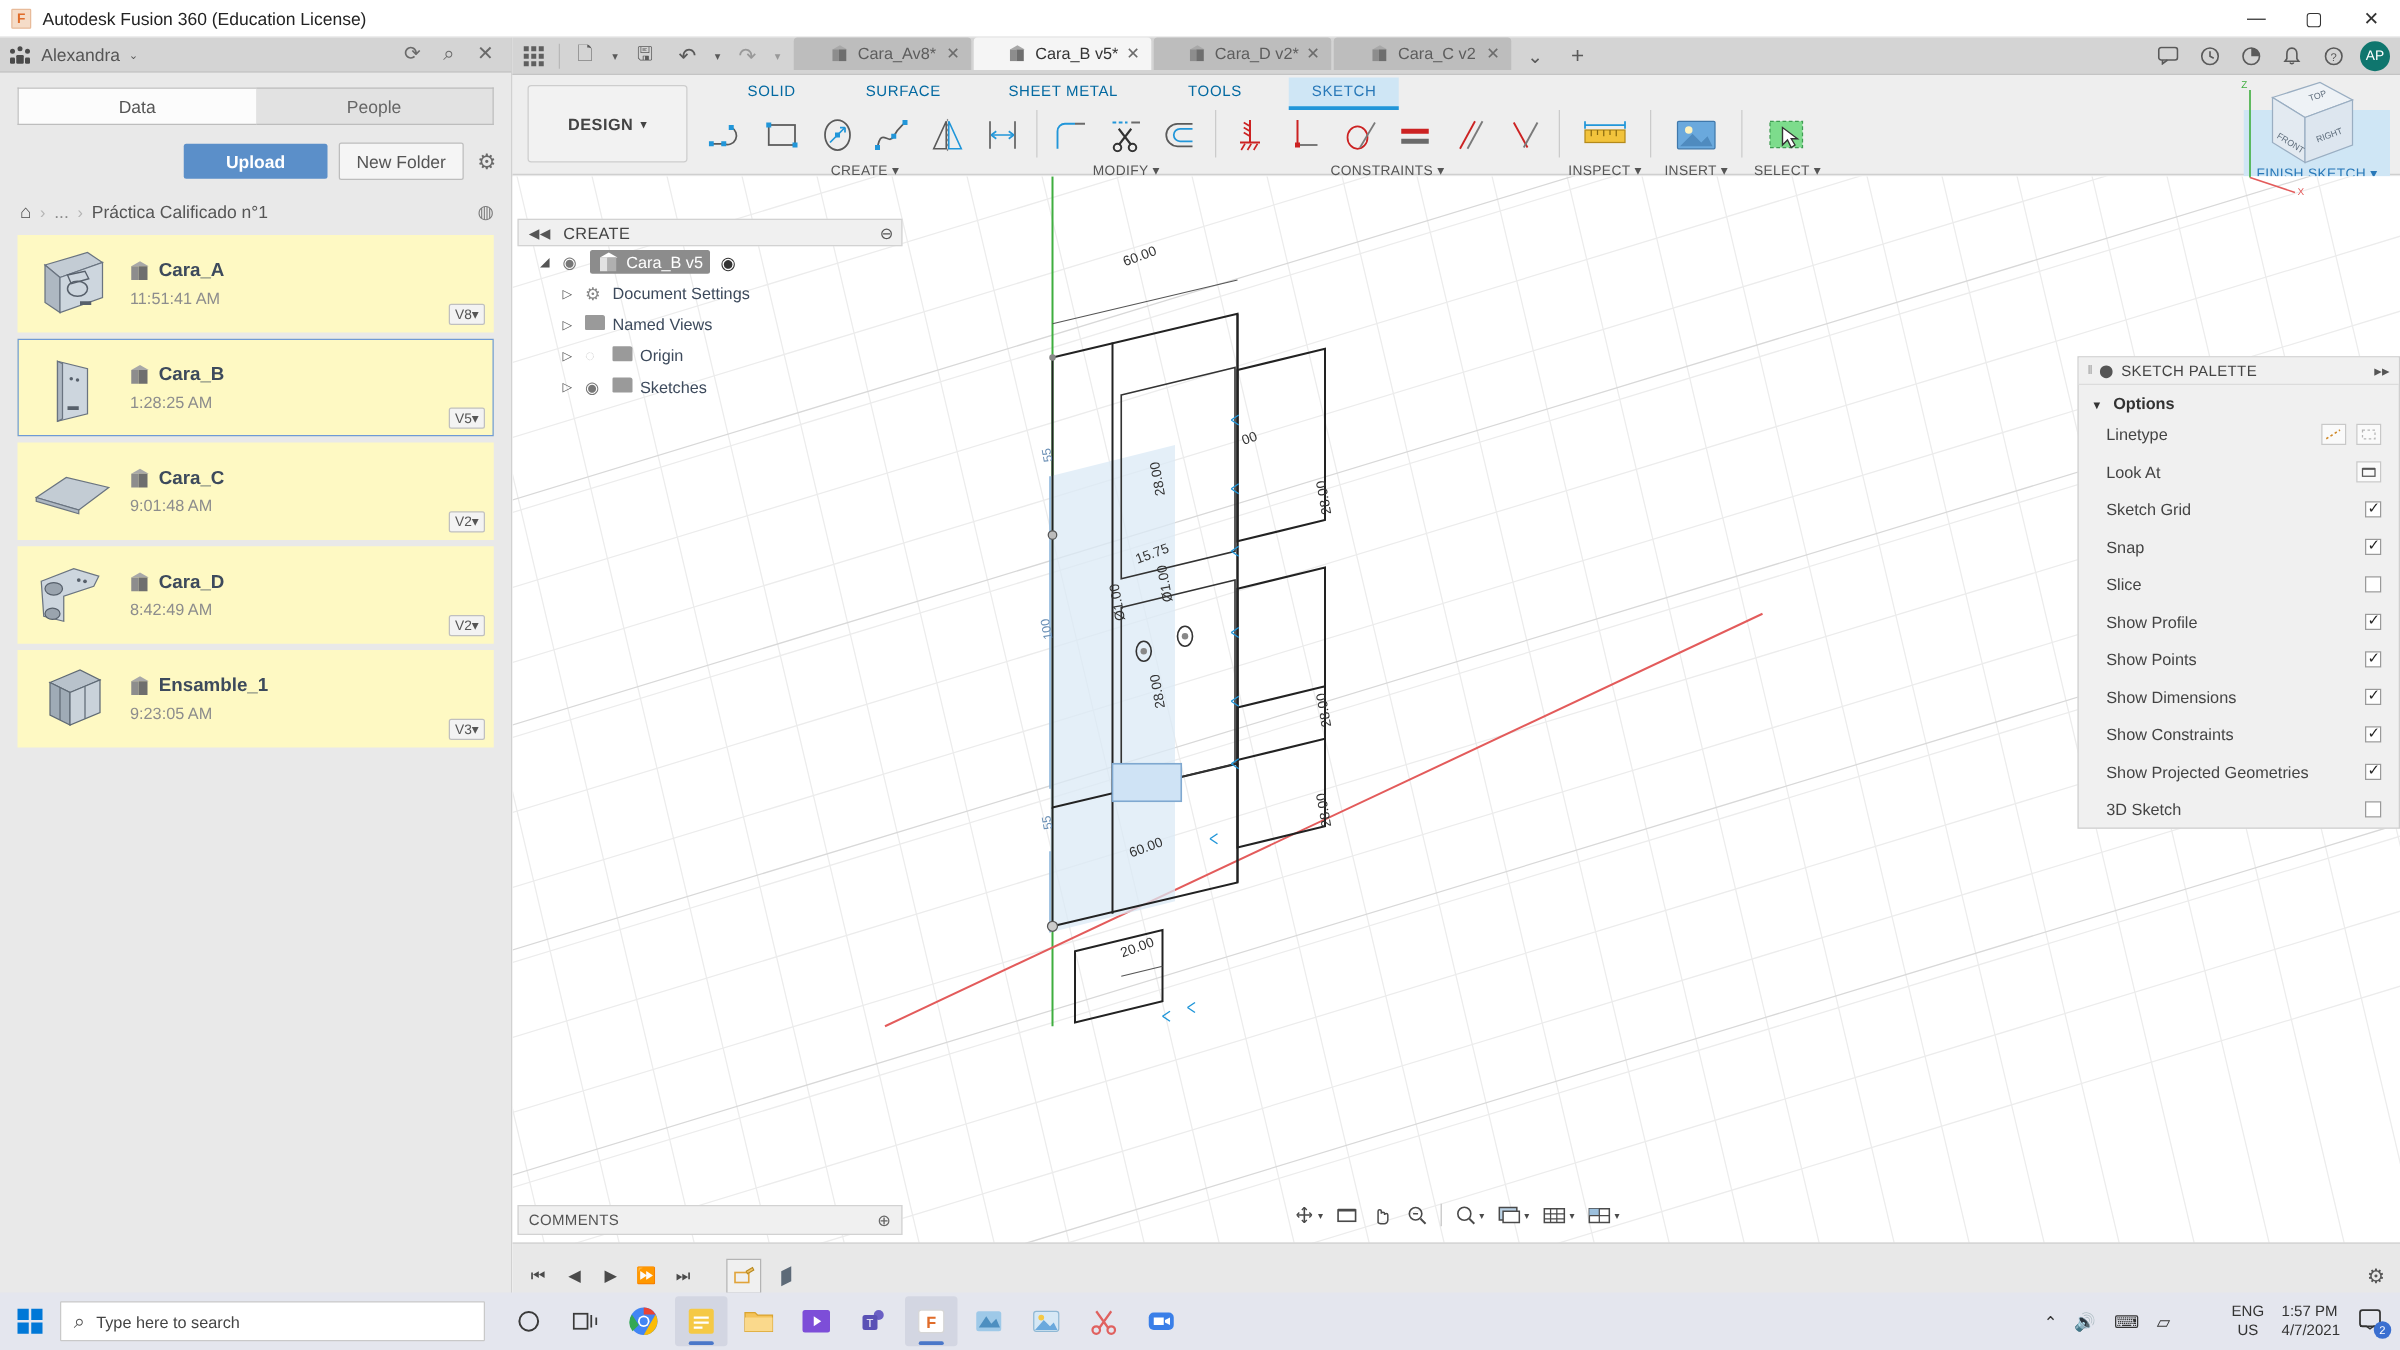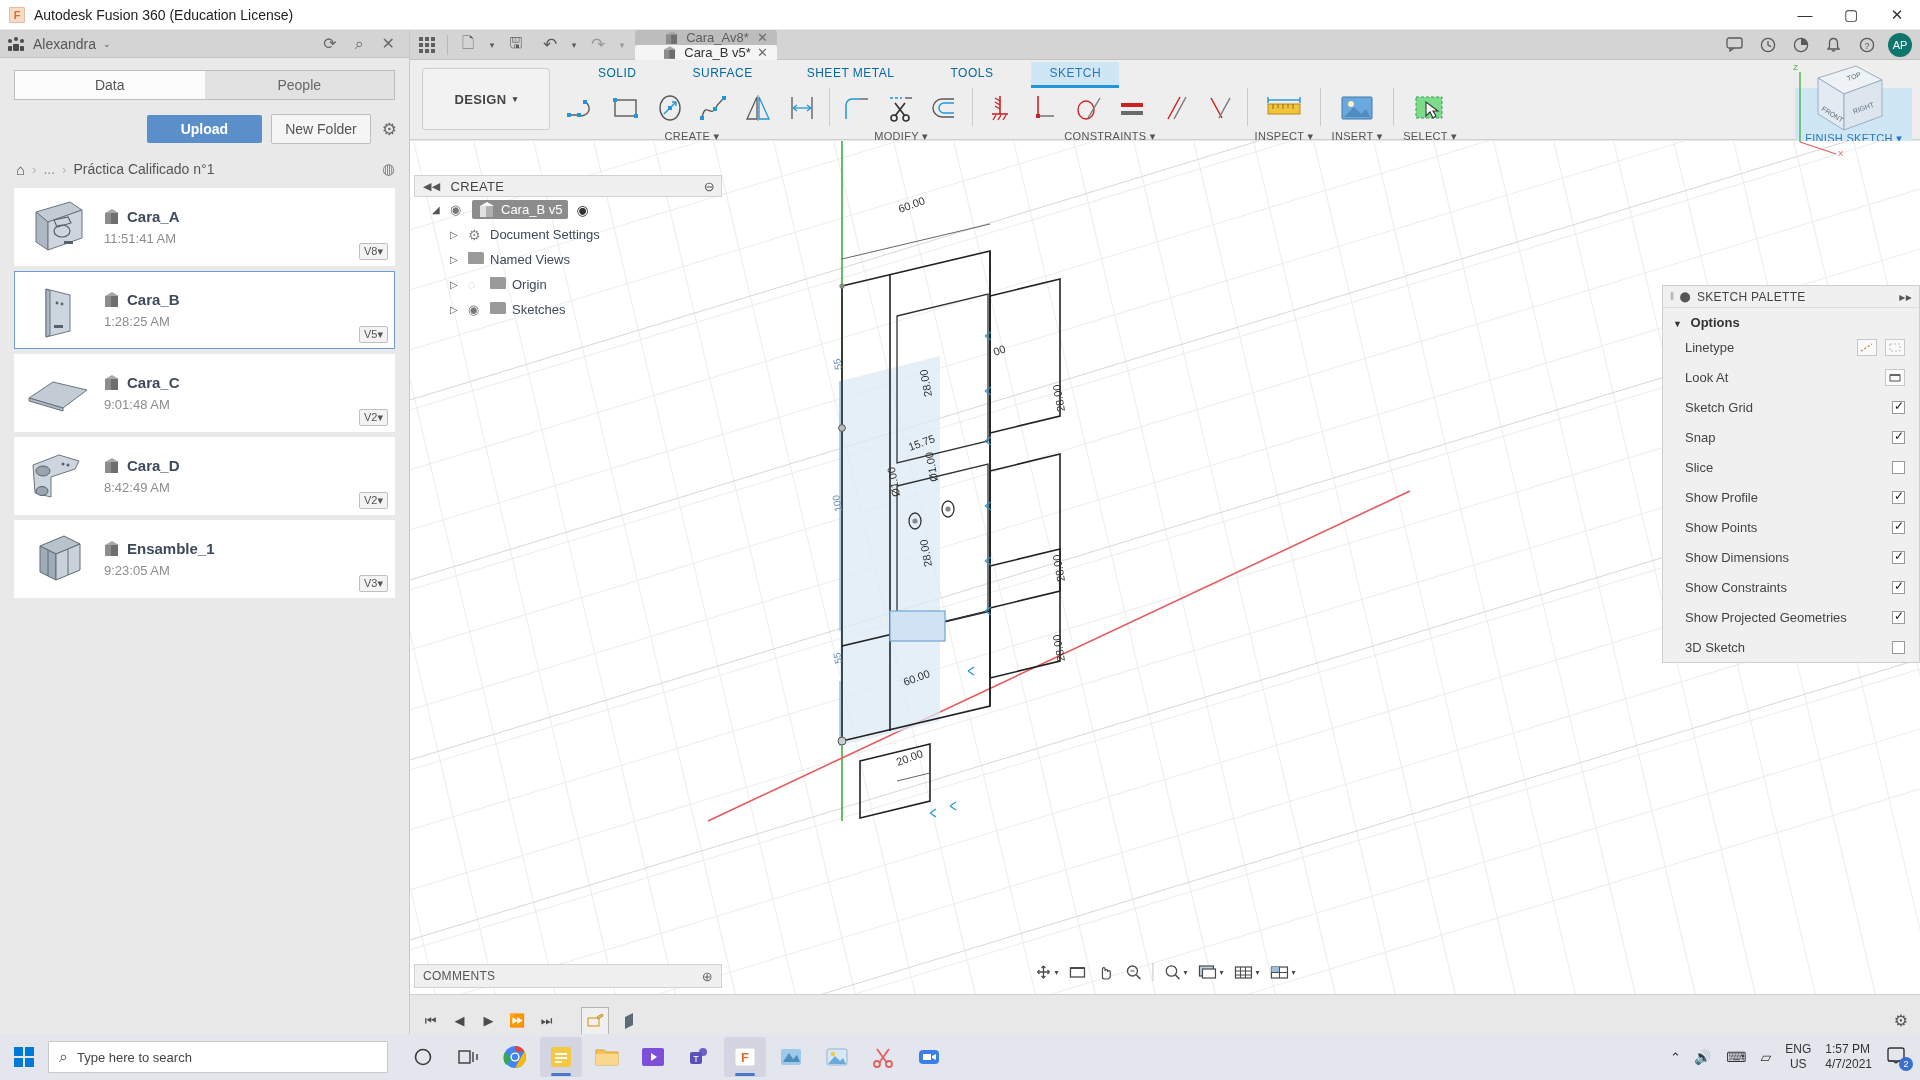--- a/index.html
+++ b/index.html
@@ -78,21 +78,21 @@
   .gear-btn { font-size: 17px; color: #6a6a6a; cursor: pointer; margin-left: 2px; }
 
   .breadcrumb { display: flex; align-items: center; gap: 7px; padding: 16px 0 10px 16px; font-size: 14px; color: #555; }
   .breadcrumb .home { font-size: 15px; color: #4a4a4a; }
   .breadcrumb .sep { color: #b5b5b5; font-size: 13px; }
   .breadcrumb .ell { color: #8a8a8a; }
   .bc-globe { margin-left: auto; margin-right: 14px; font-size: 15px; color: #7a7a7a; }
 
   .filelist { padding: 0 14px; }
   .filecard {
-    position: relative; height: 78px; background: #ffffff; border: 1px solid transparent;
+    position: relative; height: 78px; background: #fef9c3; border: 1px solid transparent;
     margin-bottom: 5px; display: flex; align-items: center; cursor: pointer;
   }
   .filecard.selected { border: 1px solid #6f9ad6; }
   .filecard .thumb {
     width: 70px; height: 60px; margin-left: 8px; display: flex; align-items: center; justify-content: center;
   }
   .filecard .meta { margin-left: 10px; }
   .filecard .fname { display: flex; align-items: center; gap: 7px; font-size: 15px; color: #3d4a5c; font-weight: bold; }
   .filecard .ftime { font-size: 13px; color: #8d8d8d; margin-top: 6px; margin-left: 1px; }
   .cubeicon { display: inline-block; width: 17px; height: 15px; position: relative; }
@@ -107,21 +107,21 @@
 
   
   .fusion { position: absolute; top: 30px; left: 410px; width: 1510px; height: 1016px; background: #e8e8e8; }
 
   .ftoolbar { height: 30px; background: #d4d4d4; display: flex; align-items: center; border-bottom: 1px solid #c4c4c4; }
   .ftoolbar .tbi { width: 34px; height: 30px; display: flex; align-items: center; justify-content: center;
     color: #5a5a5a; font-size: 15px; cursor: pointer; }
   .ftoolbar .vdiv { width: 1px; height: 20px; background: #b8b8b8; margin: 0 3px; }
   .grid9 { display: grid; grid-template-columns: repeat(3,4px); grid-template-rows: repeat(3,4px); gap: 2px; }
   .grid9 i { background: #5f5f5f; }
-  .tab-strip { display: flex; align-items: flex-start; height: 30px; margin-left: 6px; flex-direction: column; }
+  .tab-strip { display: flex; align-items: flex-start; height: 30px; margin-left: 6px; }
   .ftab {
     position: relative; width: 142px; height: 26px; background: #bdbdbd; color: #5d5d5d;
     display: flex; align-items: center; justify-content: center; gap: 6px;
     font-size: 13px; margin-right: 2px; border-radius: 3px 3px 0 0; cursor: pointer;
   }
   .ftab.active { background: #f5f5f5; color: #333; }
   .ftab .x { position: absolute; right: 9px; font-size: 13px; color: #6c6c6c; }
   .ftab .cubeicon { transform: scale(.85); }
   .ftb-right { margin-left: auto; display: flex; align-items: center; padding-right: 8px; }
   .ftb-right .tbi { width: 33px; }
@@ -244,21 +244,21 @@
     padding: 0 10px; font-size: 13px; color: #444; gap: 9px; border-radius: 1px;
   }
   .tb-icons { display: flex; align-items: center; gap: 4px; margin-left: 14px; }
   .tbicon { width: 42px; height: 40px; display: flex; align-items: center; justify-content: center;
      border-radius: 3px; font-size: 17px; cursor: pointer; position: relative; }
   .tbicon.active { background: #d3d6e2; }
   .tbicon.active::after { content:""; position:absolute; bottom:1px; left:11px; width:20px; height:3px;
      background:#4a77c9; border-radius: 2px; }
   .tray { margin-left: auto; display: flex; align-items: center; gap: 14px; padding-right: 12px; font-size: 13px; color: #333; }
   .tray .clock { line-height: 1.25; text-align: left; font-size: 12px; }
-  .tray .lang { line-height: 1.25; text-align: center; font-size: 12px; }
+  .tray .lang { line-height: 1.25; text-align: center; font-size: 12px; margin-left: 35px; }
   .notif { width: 22px; height: 22px; position: relative; }
   .notif .badge { position: absolute; right: -5px; bottom: -3px; background: #3a6fd0; color: #fff;
      font-size: 9px; border-radius: 50%; width: 14px; height: 14px; display:flex; align-items:center; justify-content:center; }
 </style>
 </head>
 <body>
 
 <div class="app">
 
   <div class="winbar">

